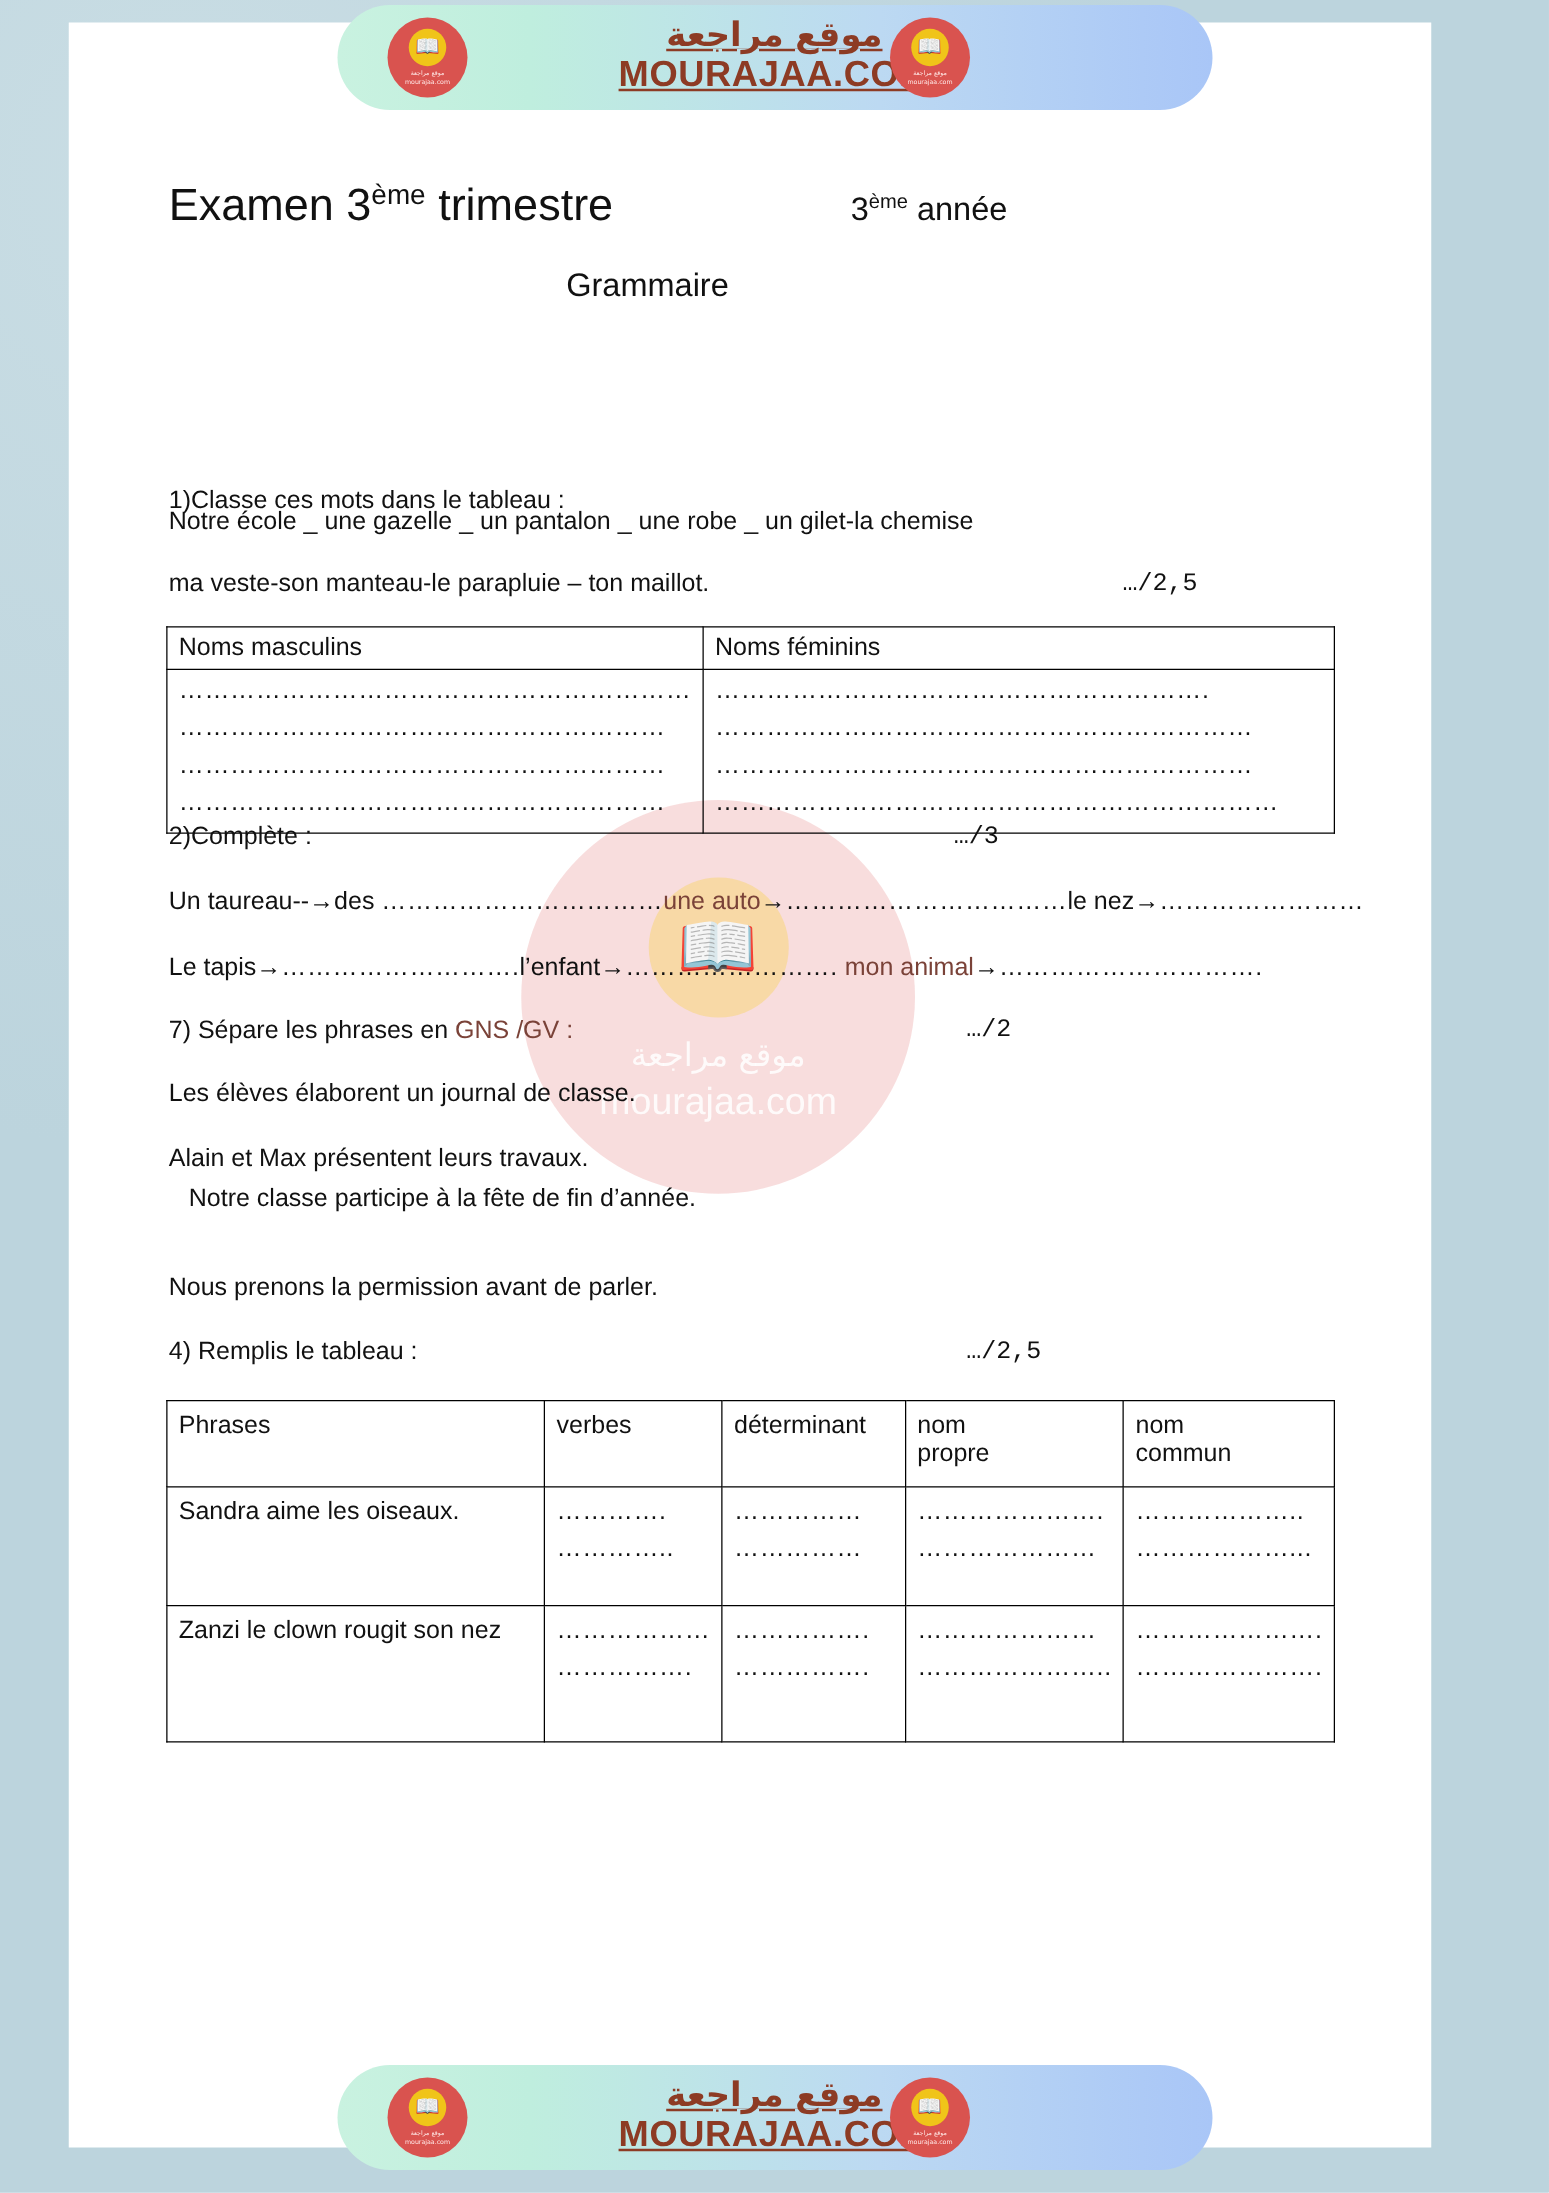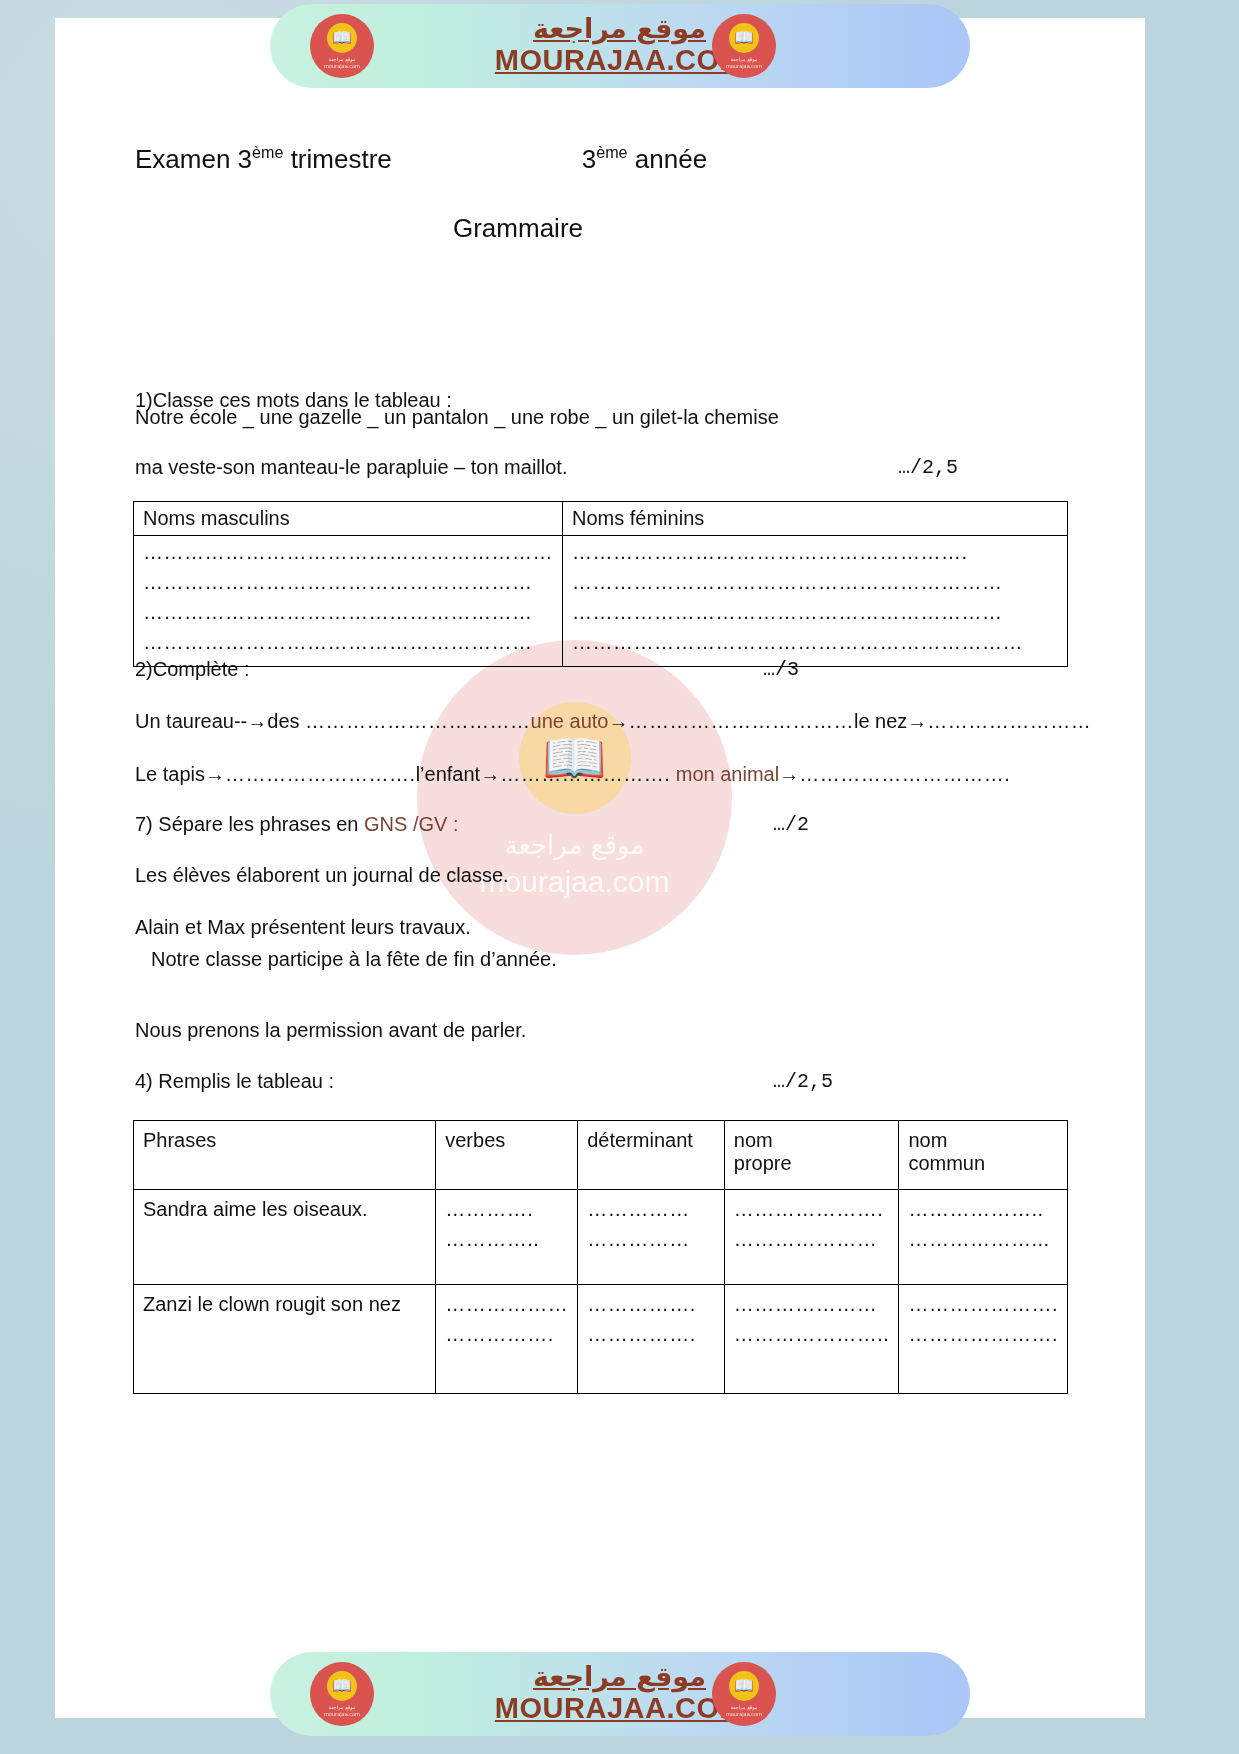--- a/index.html
+++ b/index.html
@@ -81,21 +81,21 @@
   }
   
   .doc{
     position:absolute;left:0;top:0;width:1090px;height:1700px;z-index:5;
     color:#111;
   }
   .title-row{
     position:absolute;left:80px;top:125px;width:930px;
     display:flex;align-items:baseline;
   }
-  .title-left{font-size:26px;}
+  .title-left{font-size:36px;}
   .title-right{font-size:26px;margin-left:190px;}
   sup{font-size:.62em;vertical-align:super;}
   .subject{
     position:absolute;left:0;top:195px;width:926px;text-align:center;
     font-size:26px;
   }
   .q{
     position:absolute;left:80px;font-size:20px;white-space:nowrap;
   }
   .score{

